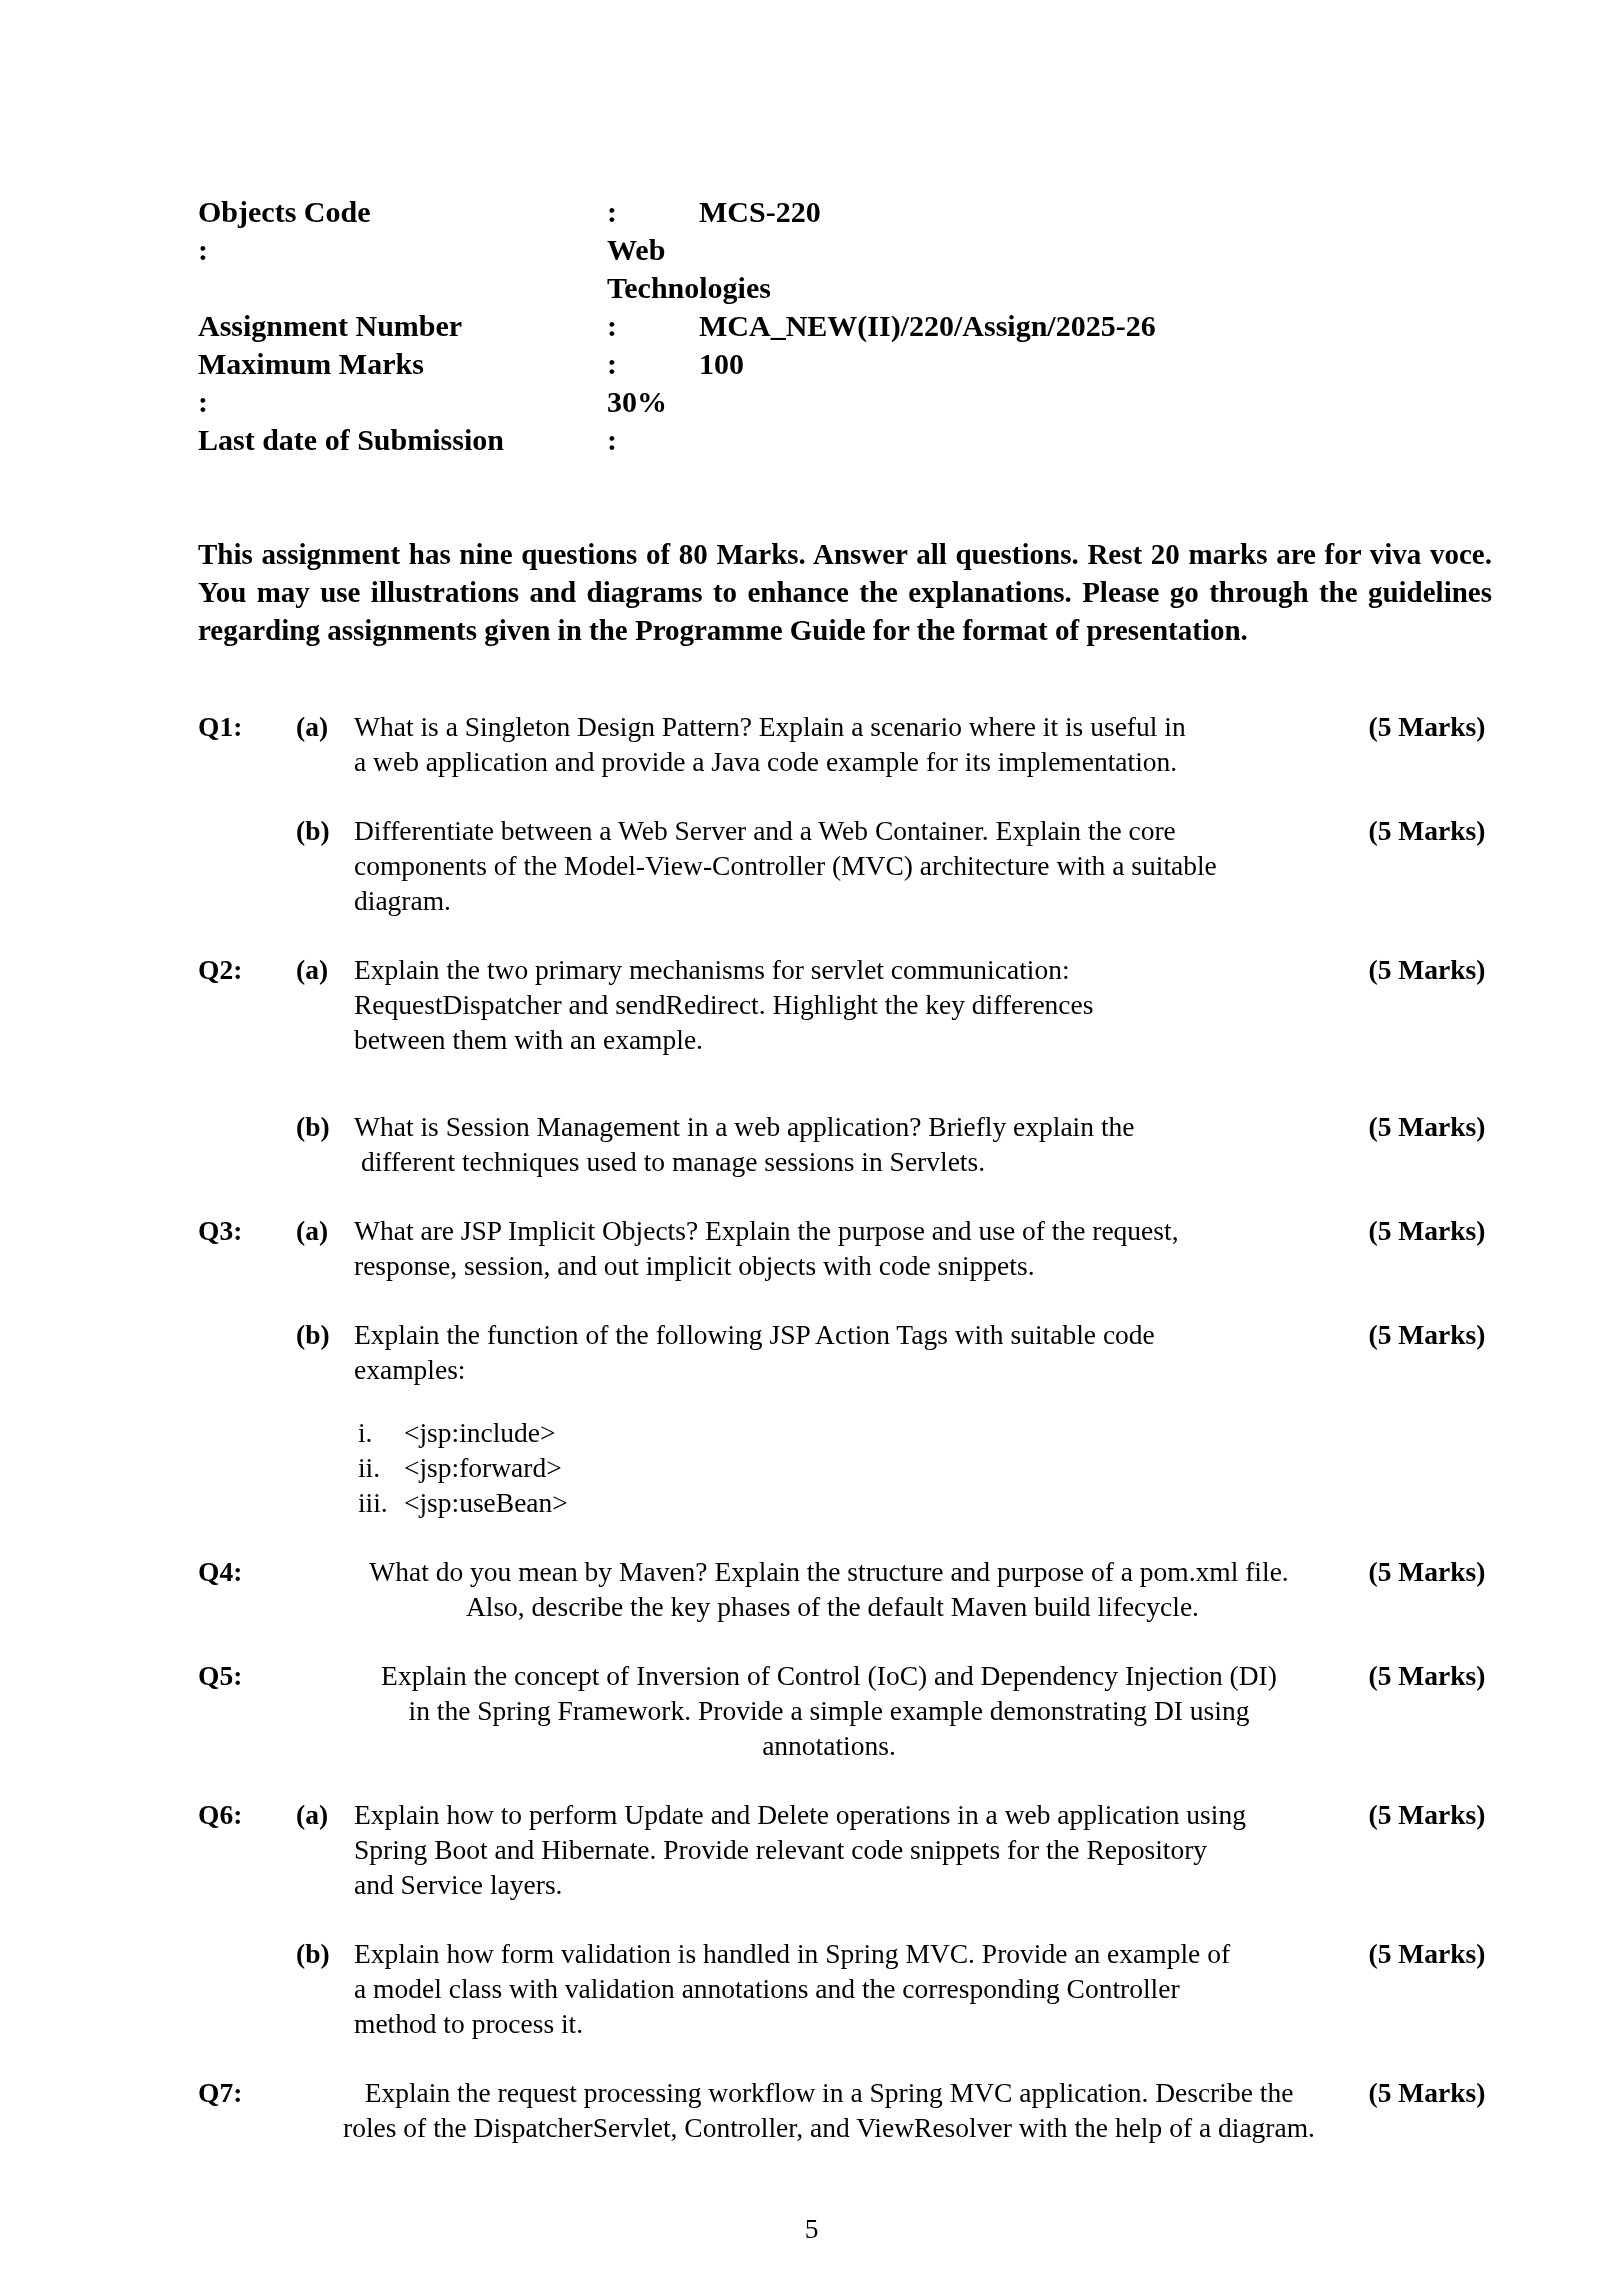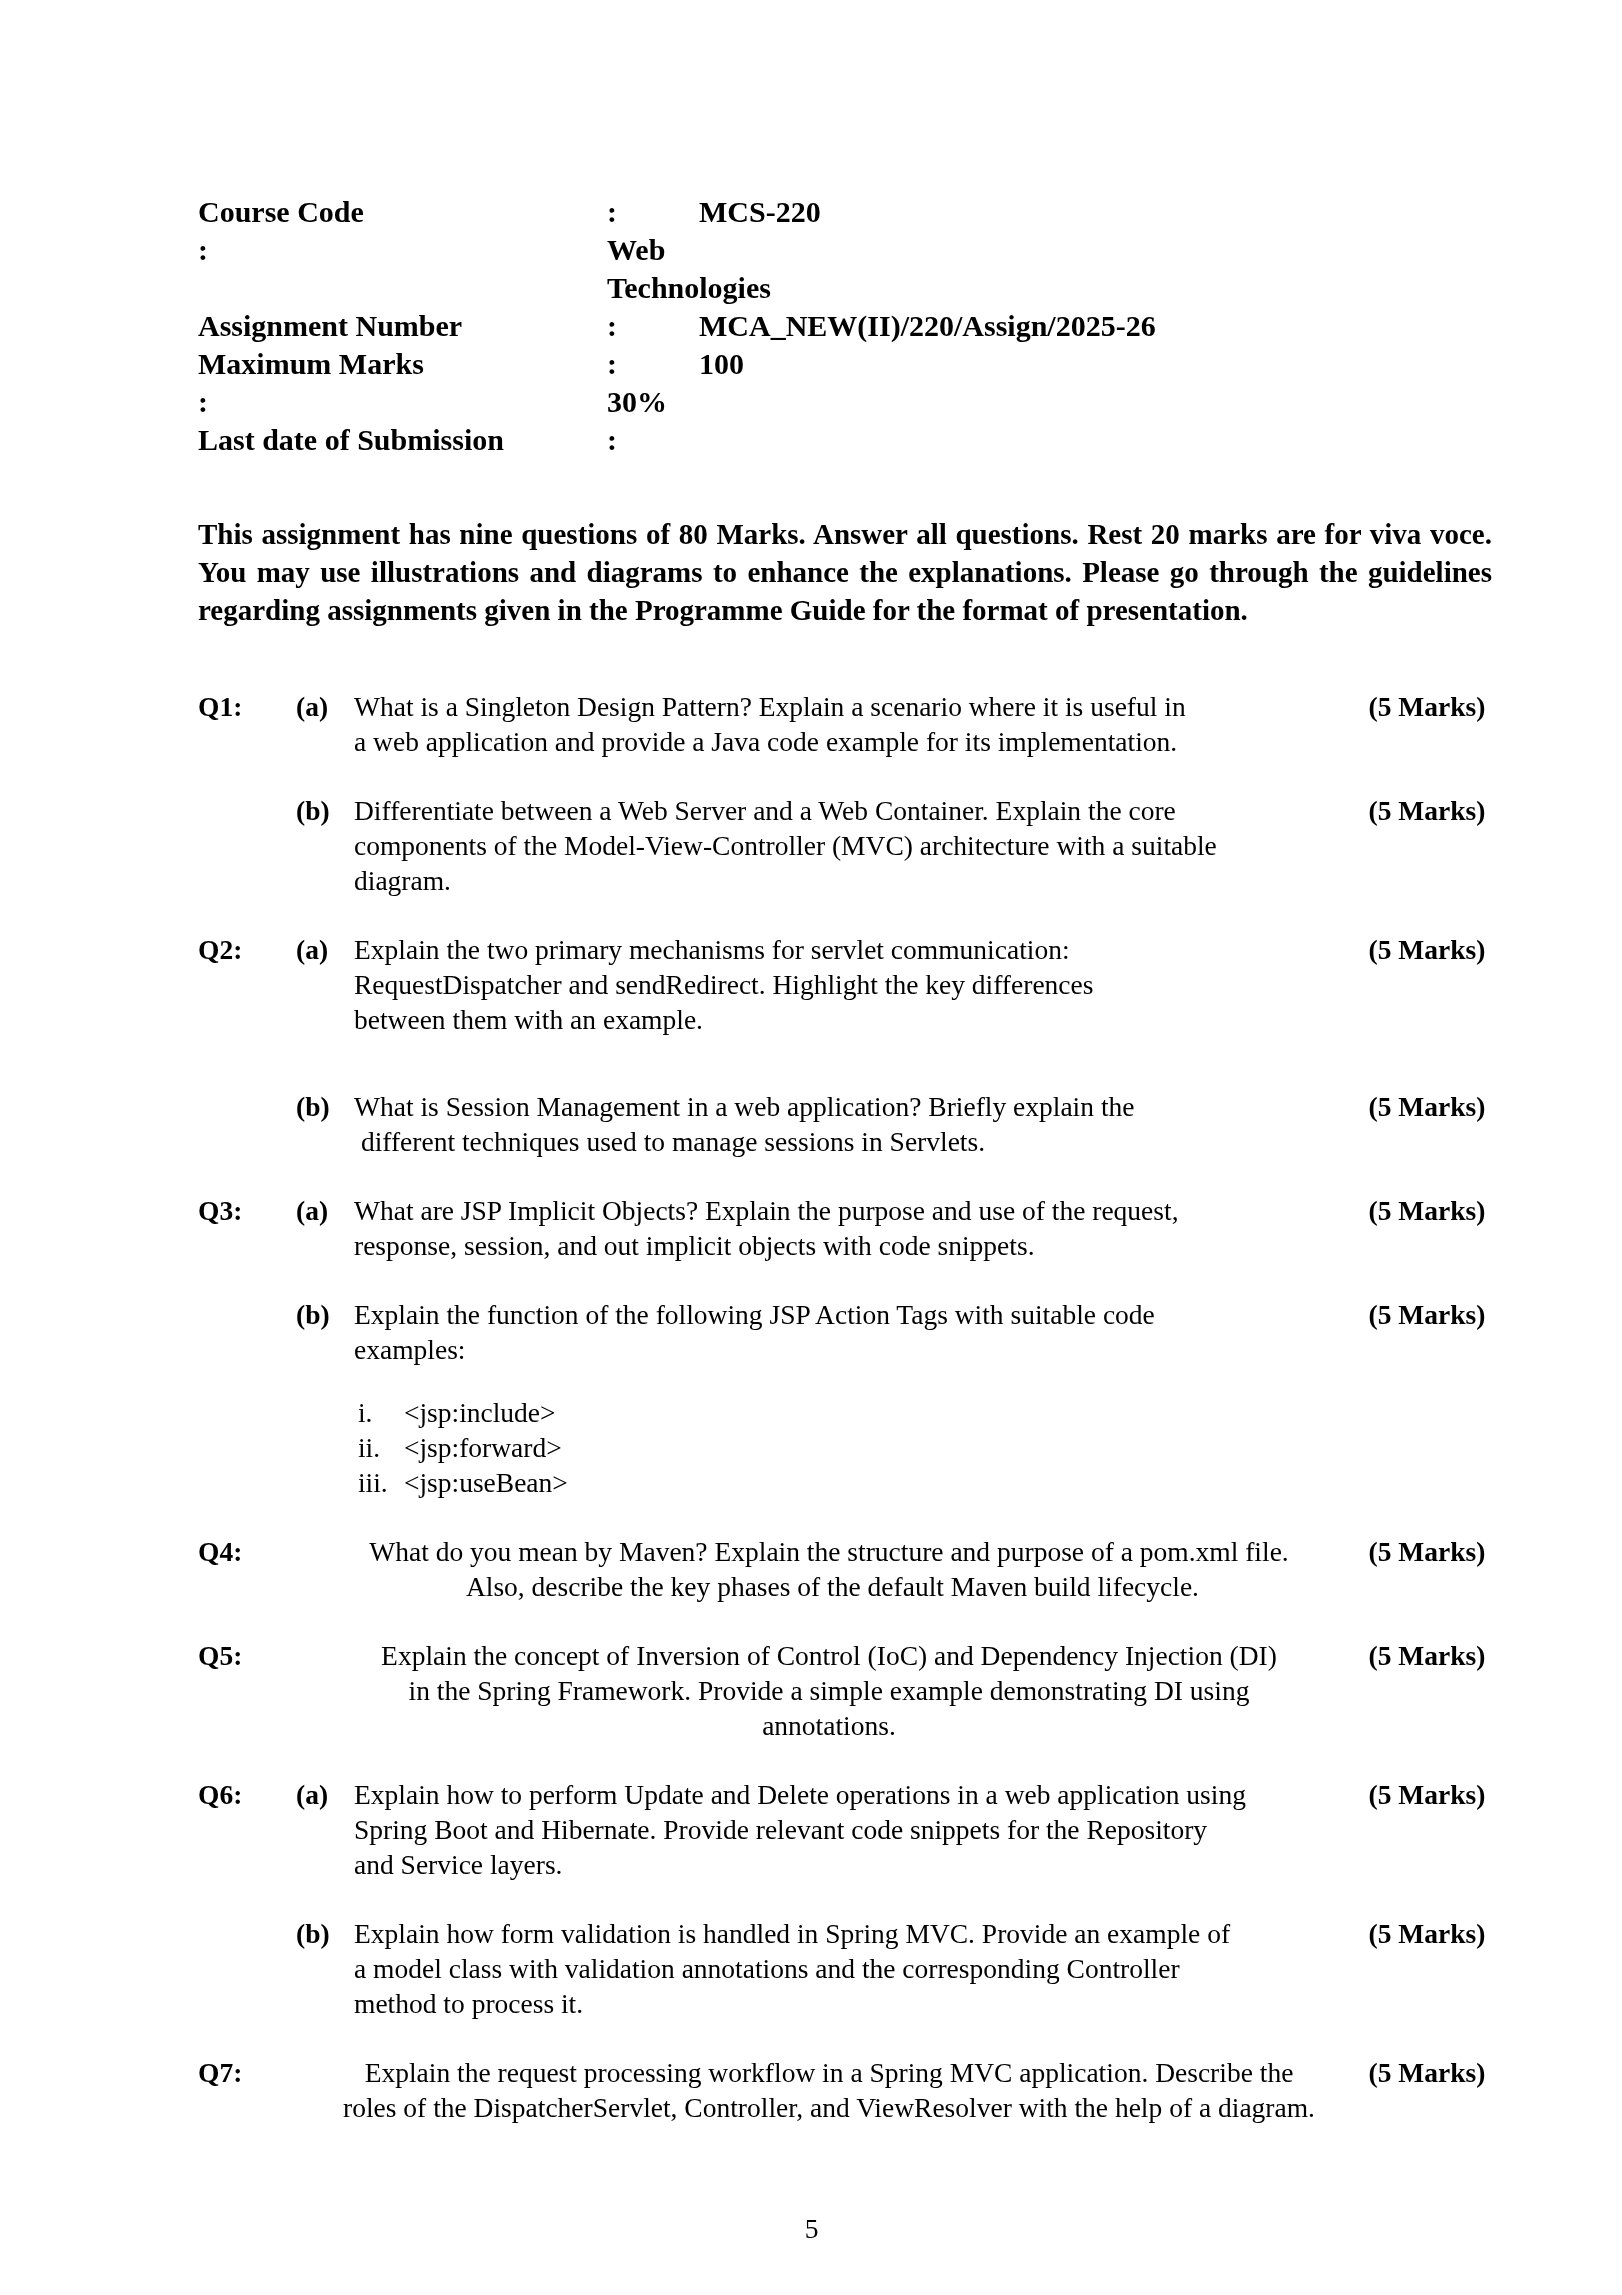--- a/index.html
+++ b/index.html
@@ -16,21 +16,21 @@
   
   .header { font-size:30px; line-height:38px; }
   .hdr-row { display:grid; grid-template-columns:409px 92px 1fr; font-weight:bold; }
   .hdr-val { white-space:pre-wrap; }
   sup { font-size:0.6em; line-height:0; vertical-align:super; font-weight:bold; }
 
   
   .intro {
     font-size:29px; line-height:38px;
     font-weight:bold; text-align:justify;
-    margin-top:56px;
+    margin-top:76px;
   }
 
   
   .questions { margin-top:60px; font-size:27.5px; line-height:35px; }
   .row { display:grid; grid-template-columns:98px 58px 1008px 1fr; margin-bottom:34px; }
   .row.gap-lg { margin-bottom:52px; }
   .qnum  { font-weight:bold; }
   .plabel{ font-weight:bold; }
   .ptext { white-space:pre-wrap; }
   .span2 { grid-column:2 / 4;text-align:center; }
@@ -47,21 +47,21 @@
     text-align:center; font-size:27.5px;
   }
 </style>
 </head>
 <body>
 
 <div class="page">
 
   <section class="header">
     <div class="hdr-row">
-      <div class="hdr-label">Course Code</div>
+      <div class="hdr-label">Objects Code</div>
       <div class="hdr-colon">:</div>
       <div class="hdr-val">MCS-220</div>
     </div>
     <div class="hdr-row">
       <div class="hdr-colon">:</div>
       <div class="hdr-val">Web  Technologies</div>
     </div>
     <div class="hdr-row">
       <div class="hdr-label">Assignment Number</div>
       <div class="hdr-colon">:</div>

